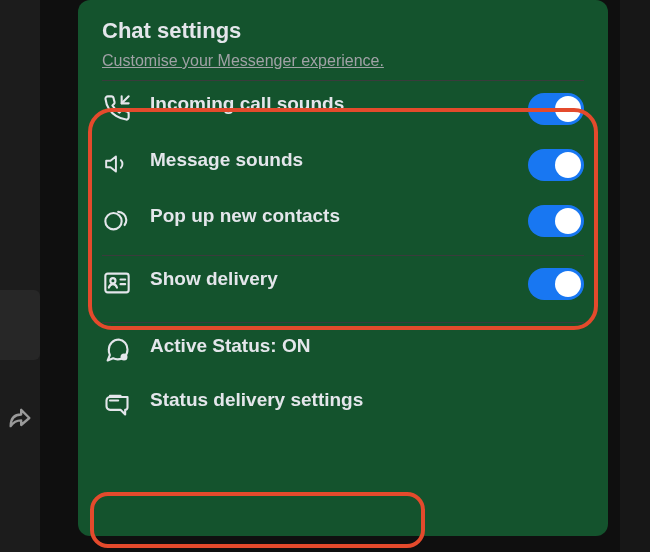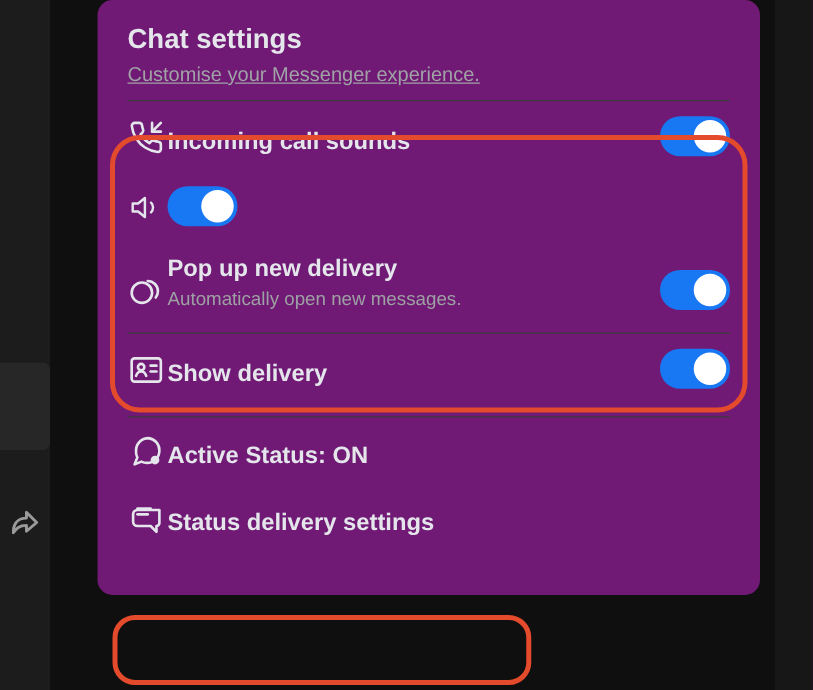--- a/index.html
+++ b/index.html
@@ -37,22 +37,22 @@
     position: absolute;
     right: 0; top: 0;
     width: 30px; height: 552px;
     background: #171717;
   }
   .panel {
     position: absolute;
     left: 78px;
     top: 0;
     width: 530px;
-    height: 476px;
-    background: #701a75;
+    height: 536px;
+    background: #14532d;
     border-radius: 12px;
     padding: 18px 0 0 0;
   }
   .panel-inner {
     padding: 0 24px;
   }
   .title {
     font-size: 22px;
     font-weight: 700;
     color: #e4e6eb;
@@ -64,23 +64,23 @@
     margin-bottom: 10px;
     text-decoration: underline;
   }
   .hr {
     height: 1px;
     background: #3a3b3c;
     margin: 10px 0 0 0;
   }
   .row {
     display: flex;
-    align-items: flex-end;
+    align-items: flex-start;
     padding: 12px 0;
-    gap: 2px;
+    gap: 18px;
   }
   .row .icon {
     width: 30px;
     height: 30px;
     flex: 0 0 30px;
     color: #e4e6eb;
     display: flex;
     align-items: center;
     justify-content: center;
   }
@@ -171,33 +171,35 @@
       <div class="toggle"></div>
     </div>
 
     <div class="row">
       <span class="icon">
         <svg viewBox="0 0 24 24" width="26" height="26" fill="none" stroke="currentColor" stroke-width="1.8" stroke-linecap="round" stroke-linejoin="round">
           <polygon points="11 5 6 9 2 9 2 15 6 15 11 19 11 5"></polygon>
           <path d="M15.54 8.46a5 5 0 0 1 0 7.07"></path>
         </svg>
       </span>
+      <div class="labels">
+        <span class="label">Message sounds</span>
+      </div>
       <div class="toggle"></div>
     </div>
 
     <div class="row">
       <span class="icon">
         <svg viewBox="0 0 24 24" width="28" height="28" fill="none" stroke="currentColor" stroke-width="1.8" stroke-linecap="round" stroke-linejoin="round">
           <circle cx="9" cy="13" r="7"></circle>
           <path d="M13 5a7 7 0 0 1 7 7 6.97 6.97 0 0 1-1.5 4.3"></path>
         </svg>
       </span>
       <div class="labels">
-        <span class="label">Pop up new delivery</span>
-        <span class="sub">Automatically open new messages.</span>
+        <span class="label">Pop up new contacts</span>
       </div>
       <div class="toggle"></div>
     </div>
 
     <div class="hr" style="margin-top:6px;"></div>
 
     <div class="row">
       <span class="icon">
         <svg viewBox="0 0 24 24" width="28" height="28" fill="none" stroke="currentColor" stroke-width="1.8" stroke-linecap="round" stroke-linejoin="round">
           <rect x="2" y="4" width="20" height="16" rx="2"></rect>

